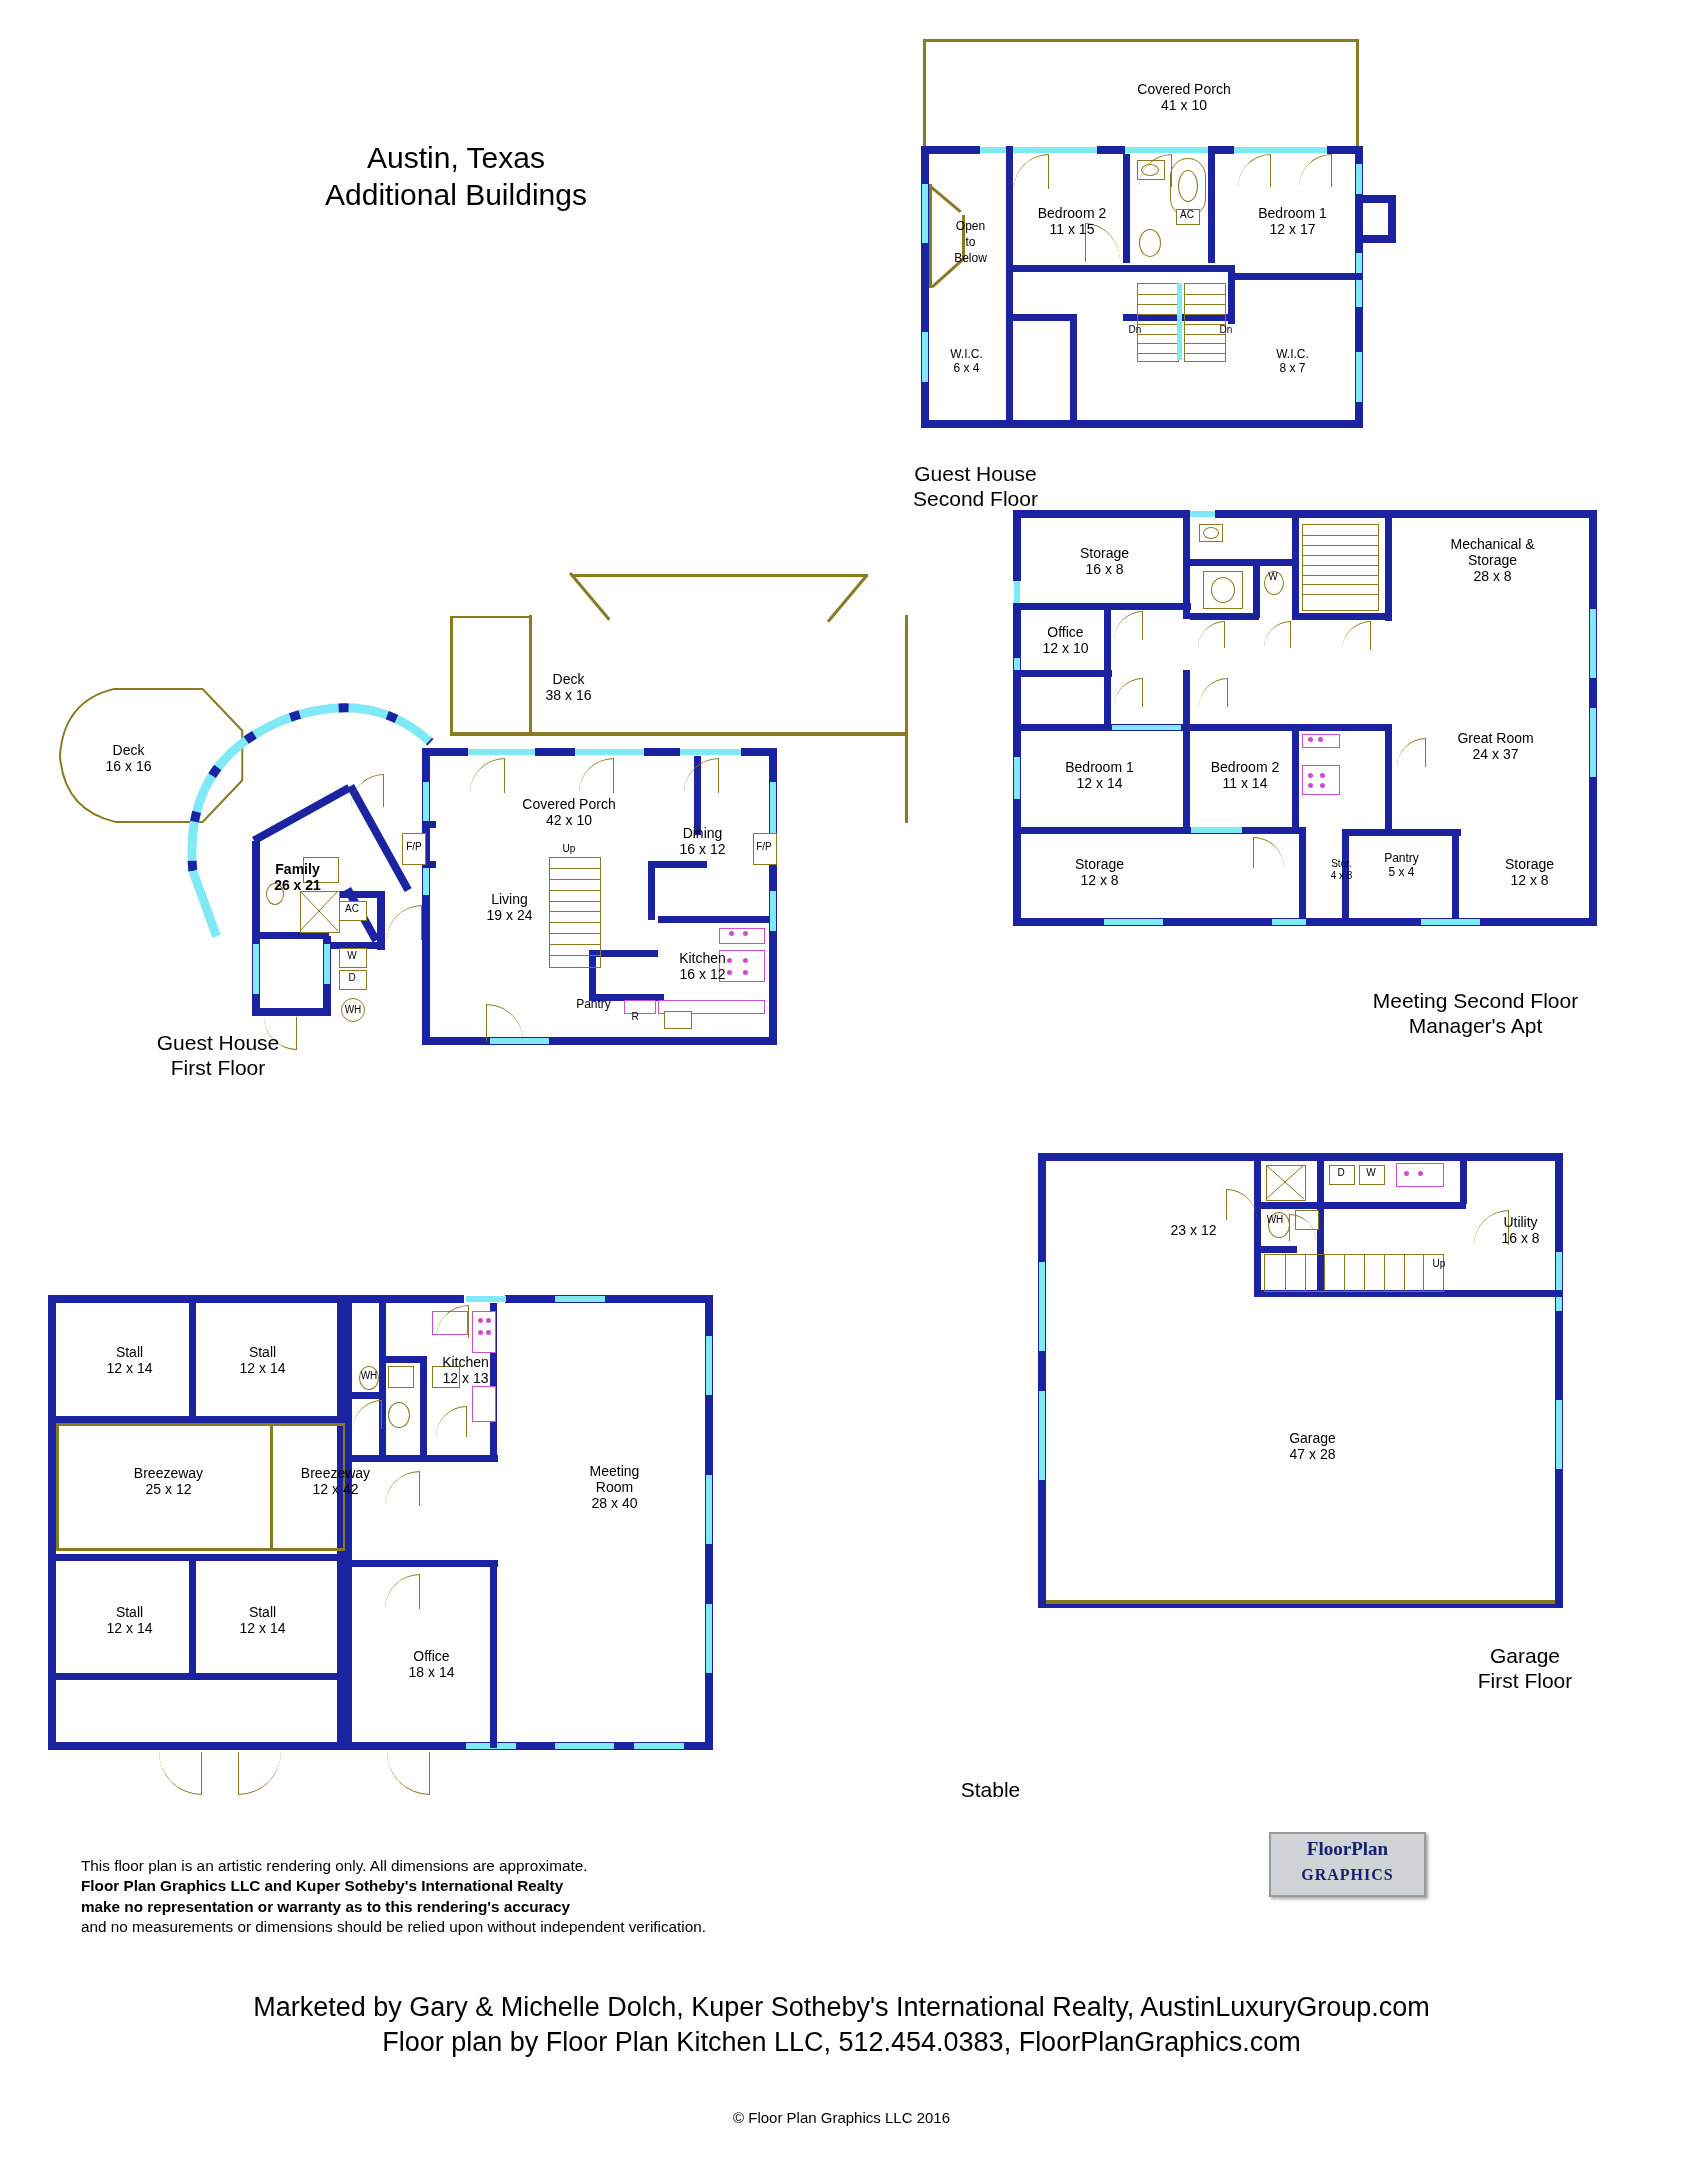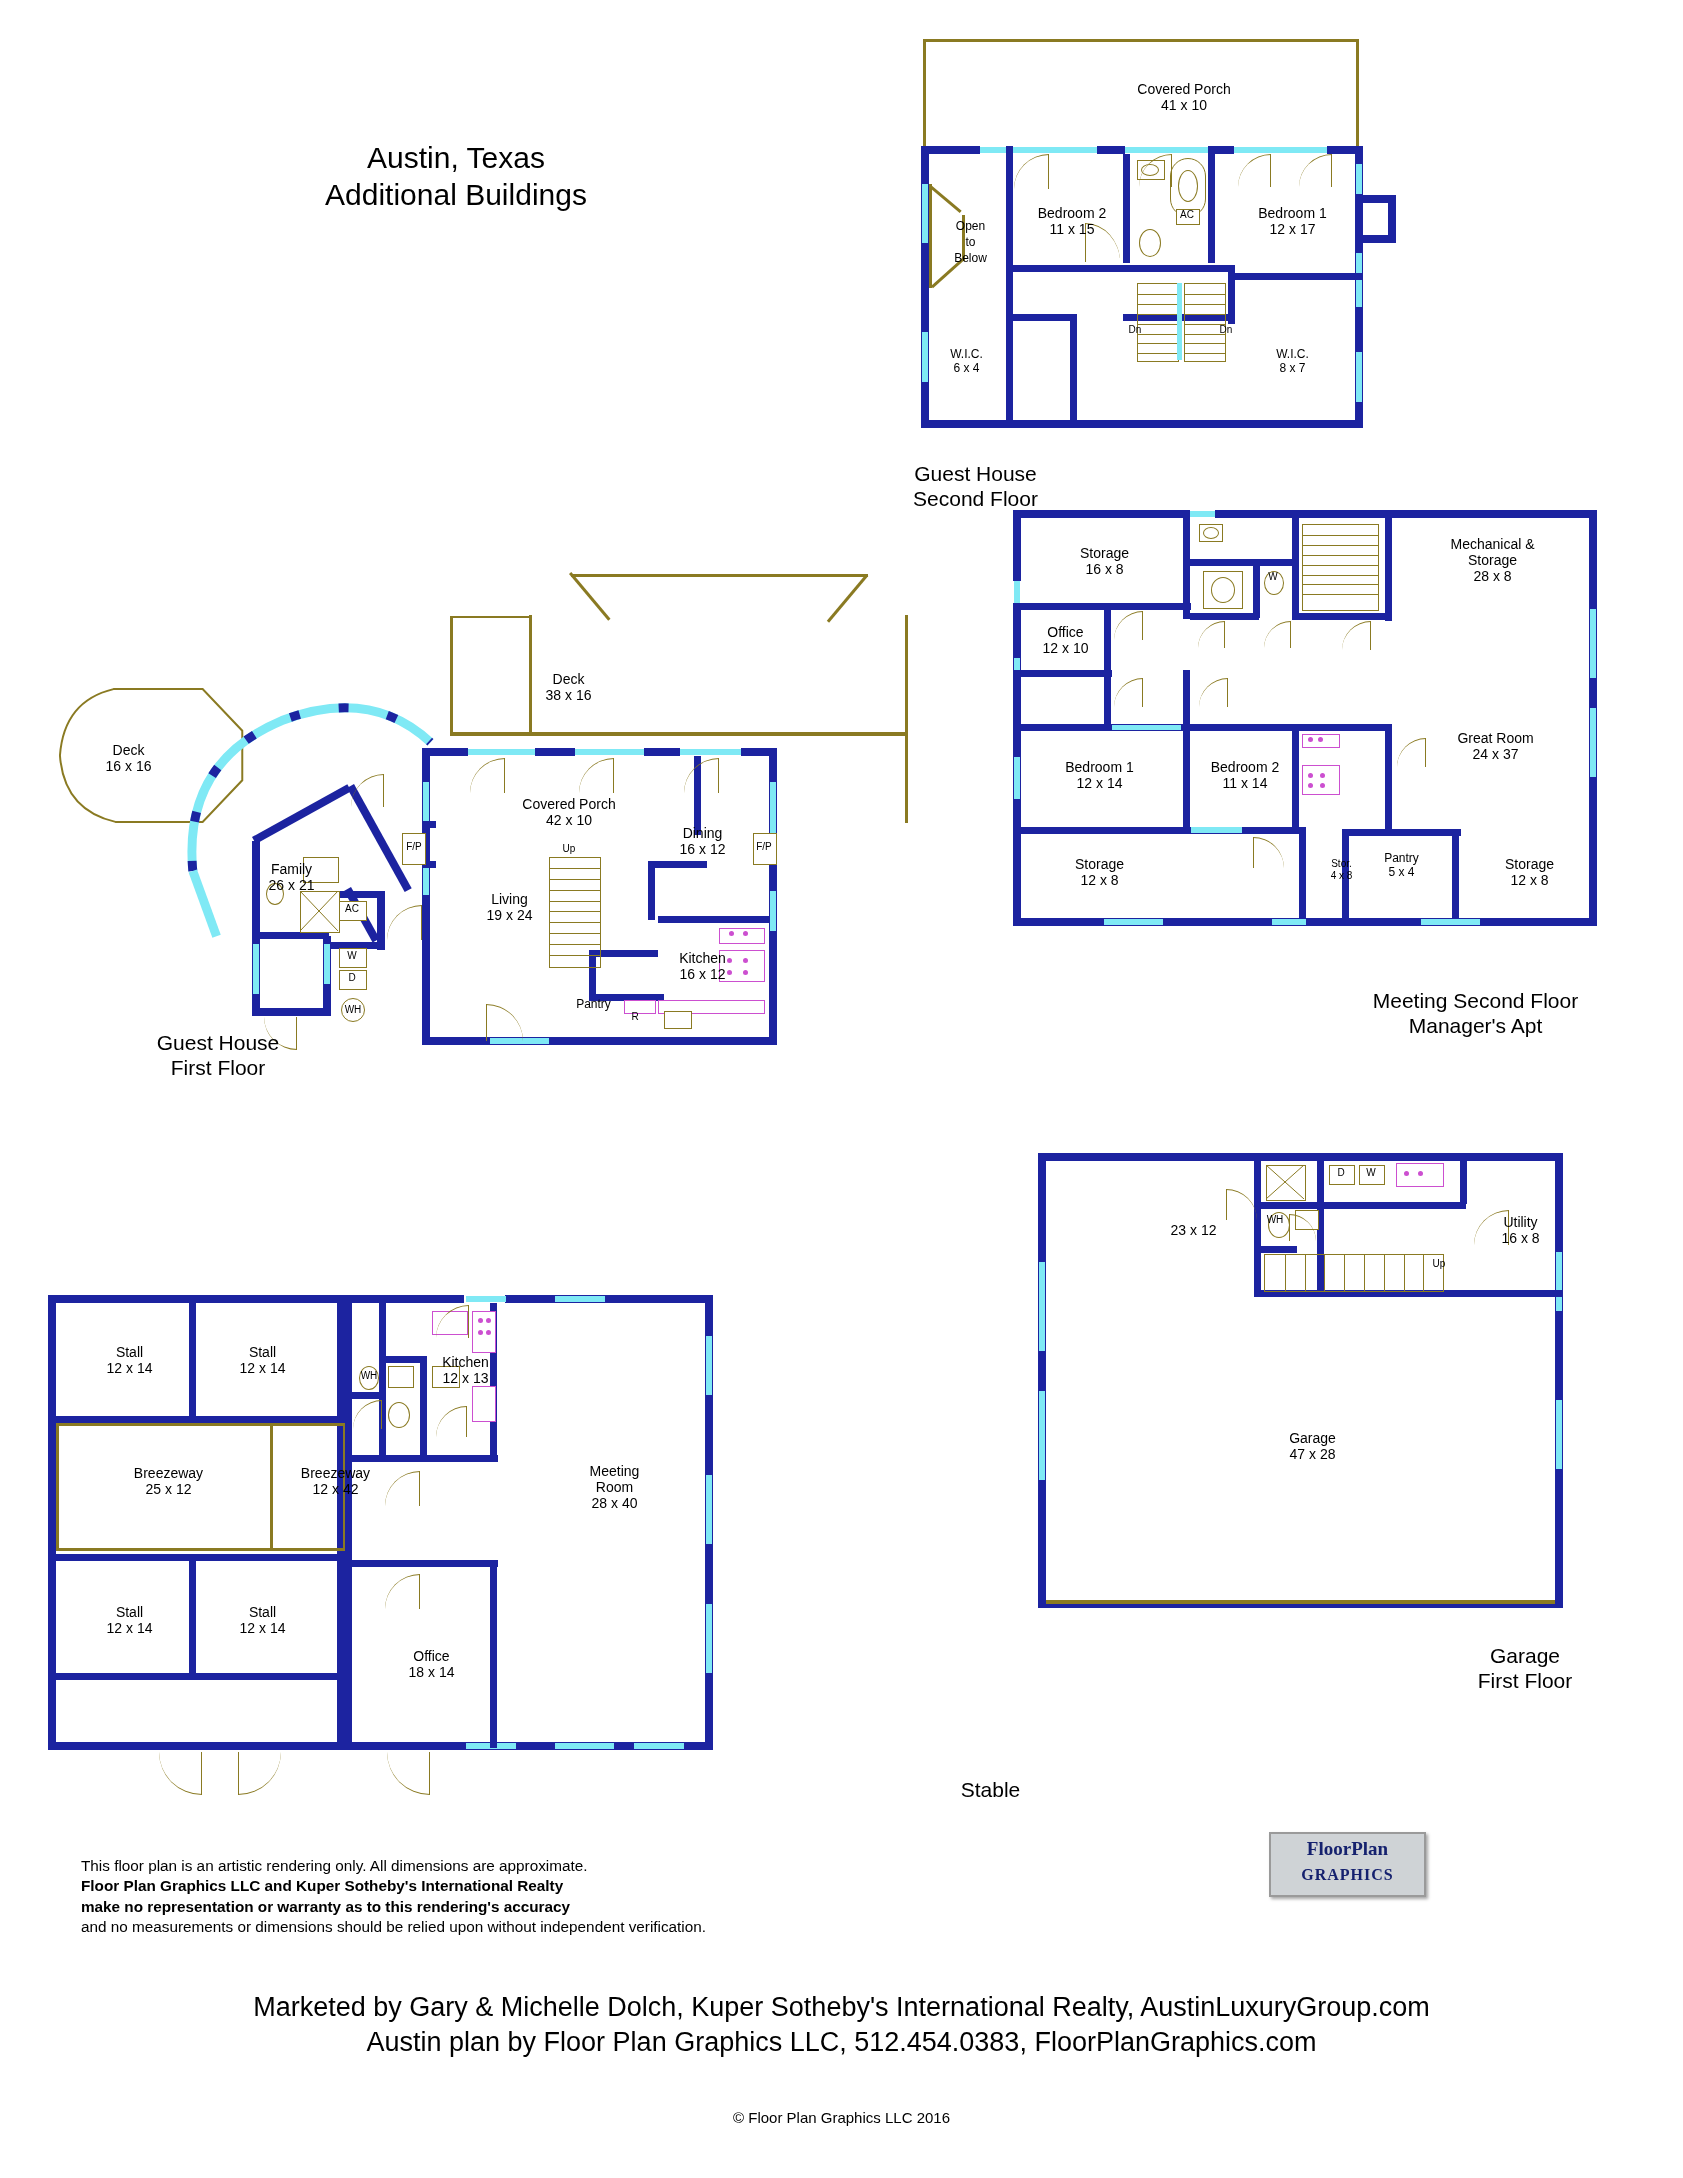--- a/index.html
+++ b/index.html
@@ -422,21 +422,21 @@
     <span class="dim">38 x 16</span>
   </div>
   <div class="room-label" style="left:20px;top:178px;width:109px;">
     <span>Deck</span>
     <span class="dim">16 x 16</span>
   </div>
   <div class="room-label" style="left:436px;top:232px;width:158px;">
     <span>Covered Porch</span>
     <span class="dim">42 x 10</span>
   </div>
-  <div class="room-label" style="left:178px;top:297px;width:119px;">
+  <div class="room-label" style="left:184px;top:297px;width:119px;font-weight:bold;">
     <span>Family</span>
     <span class="dim">26 x 21</span>
   </div>
   <div class="room-label" style="left:396px;top:327px;width:119px;">
     <span>Living</span>
     <span class="dim">19 x 24</span>
   </div>
   <div class="room-label" style="left:594px;top:261px;width:109px;">
     <span>Dining</span>
     <span class="dim">16 x 12</span>
@@ -638,16 +638,16 @@
   <div>and no measurements or dimensions should be relied upon without independent verification.</div>
 </div>
 
 <div id="logo" class="abs">
   <div class="l1">FloorPlan</div>
   <div class="l2">GRAPHICS</div>
 </div>
 
 <div id="footer" class="abs">
   <div>Marketed by Gary &amp; Michelle Dolch, Kuper Sotheby's International Realty, AustinLuxuryGroup.com</div>
-  <div>Austin plan by Floor Plan Graphics LLC, 512.454.0383, FloorPlanGraphics.com</div>
+  <div>Floor plan by Floor Plan Kitchen LLC, 512.454.0383, FloorPlanGraphics.com</div>
 </div>
 <div id="copyright" class="abs">© Floor Plan Graphics LLC 2016</div>
 
 
 </body></html>

